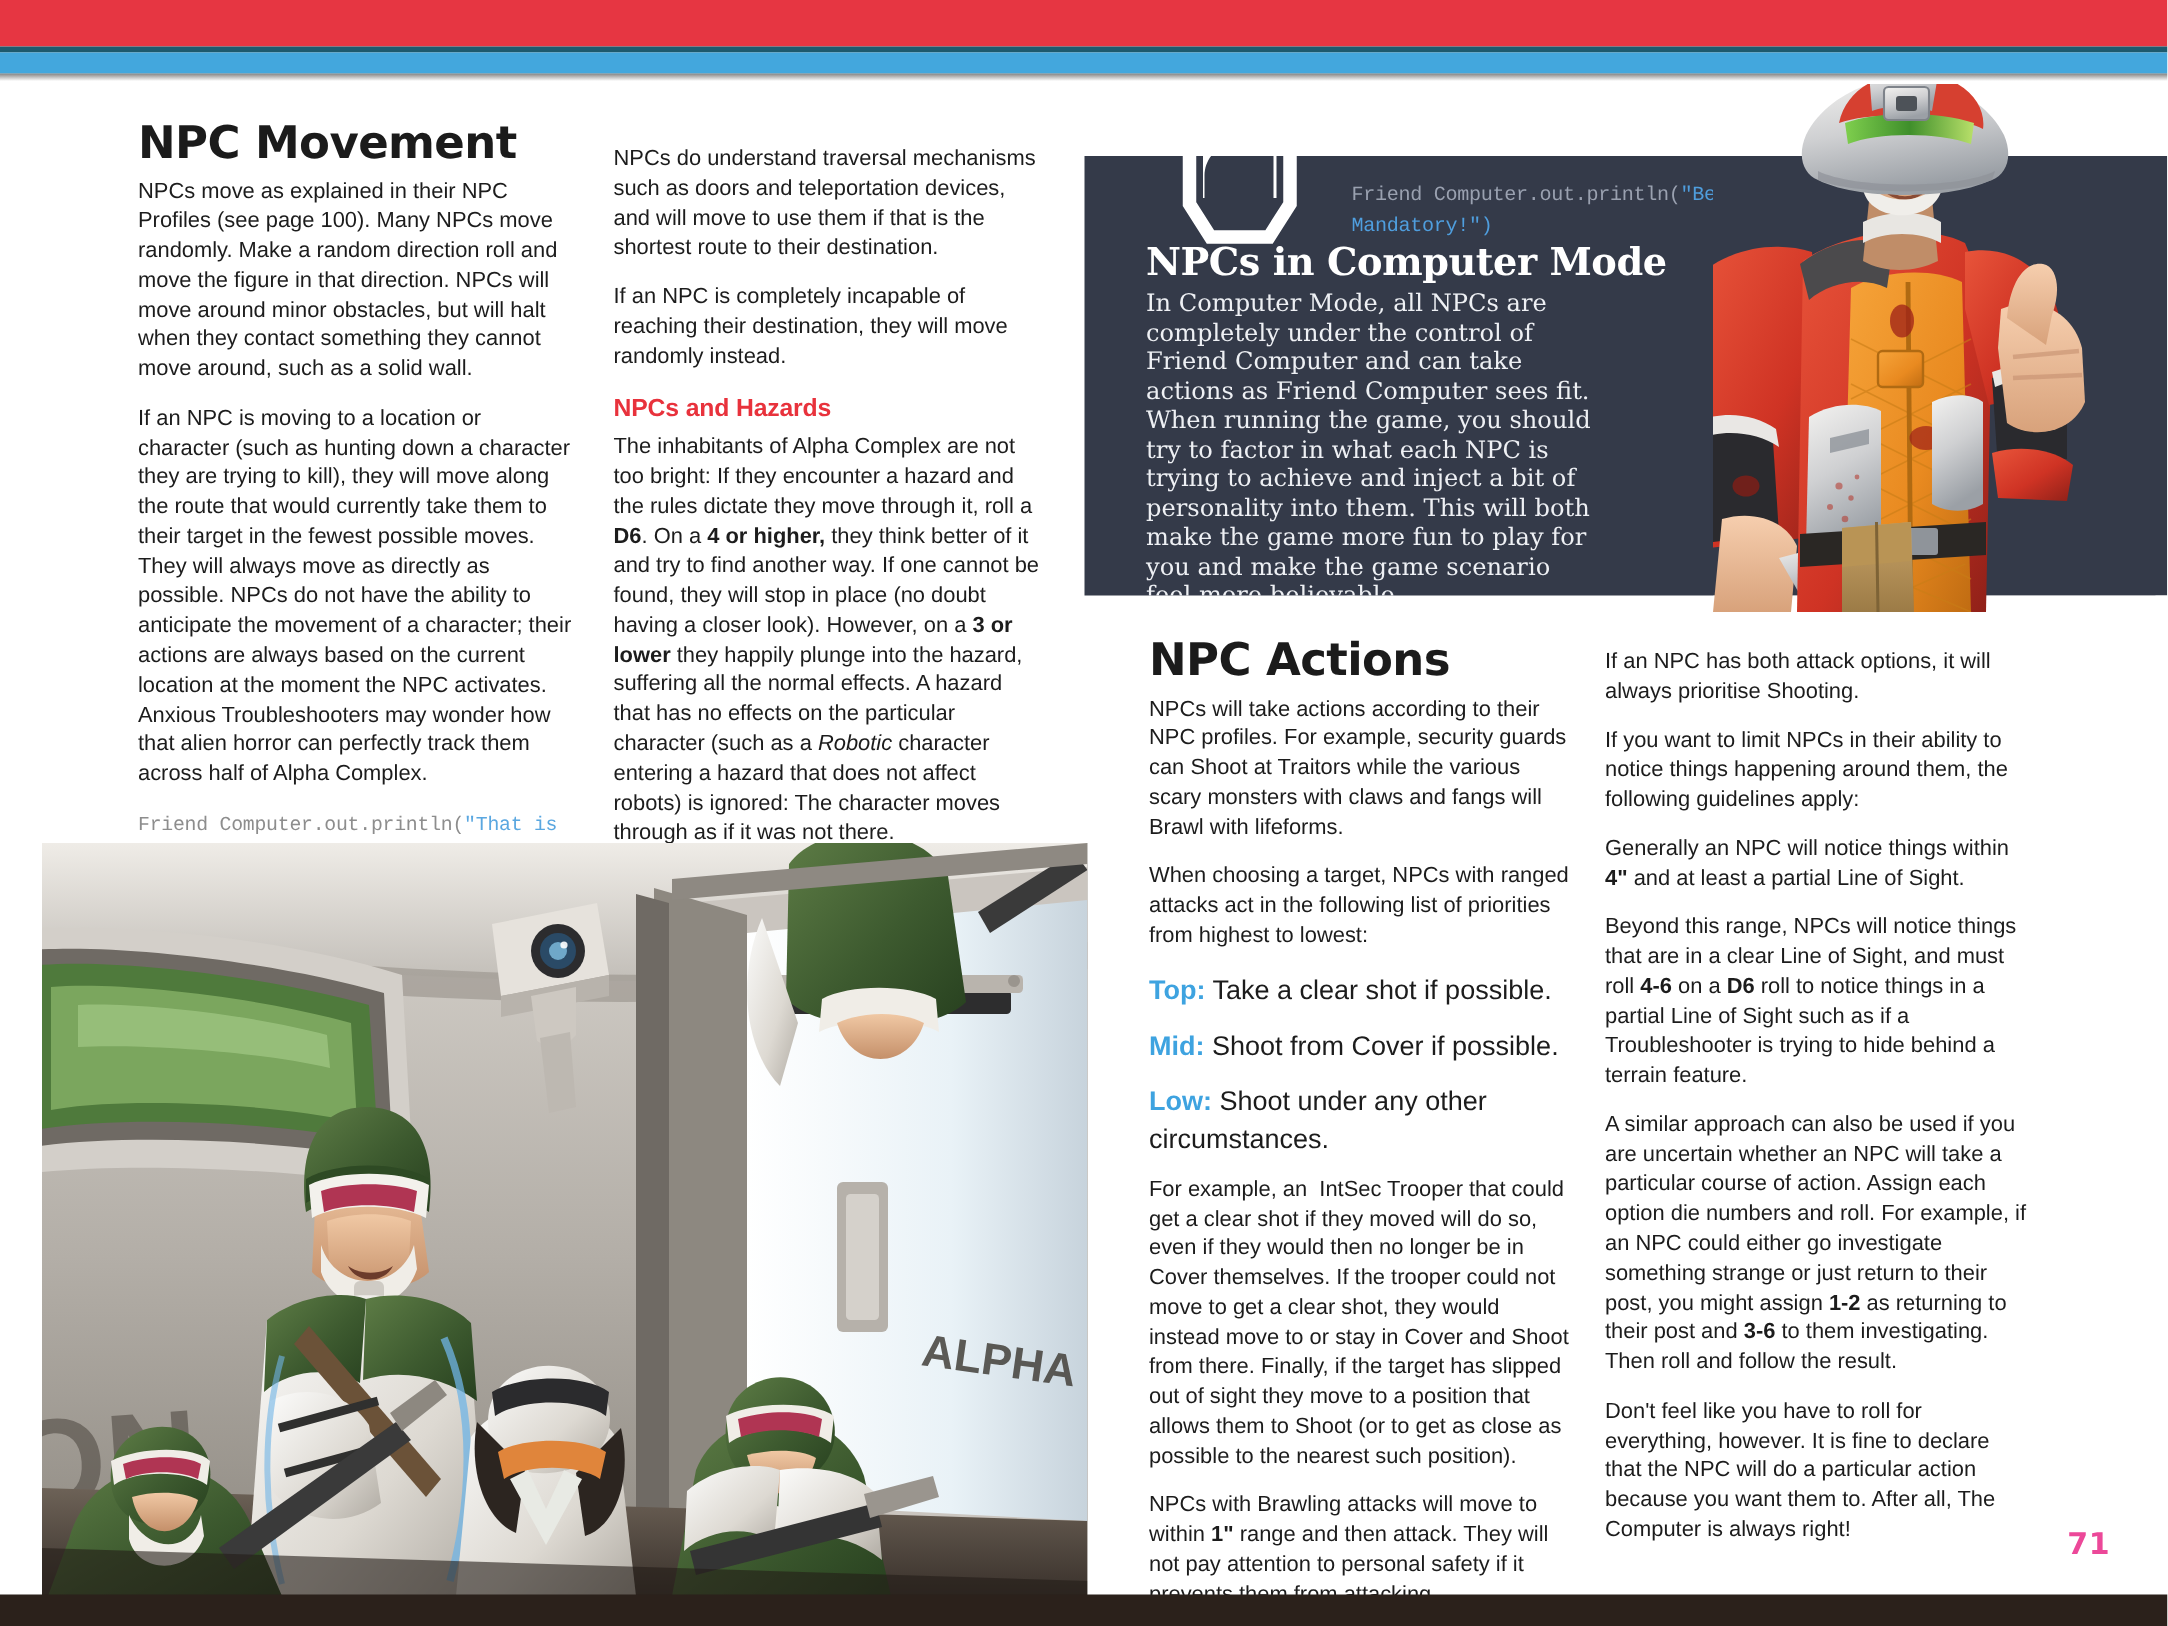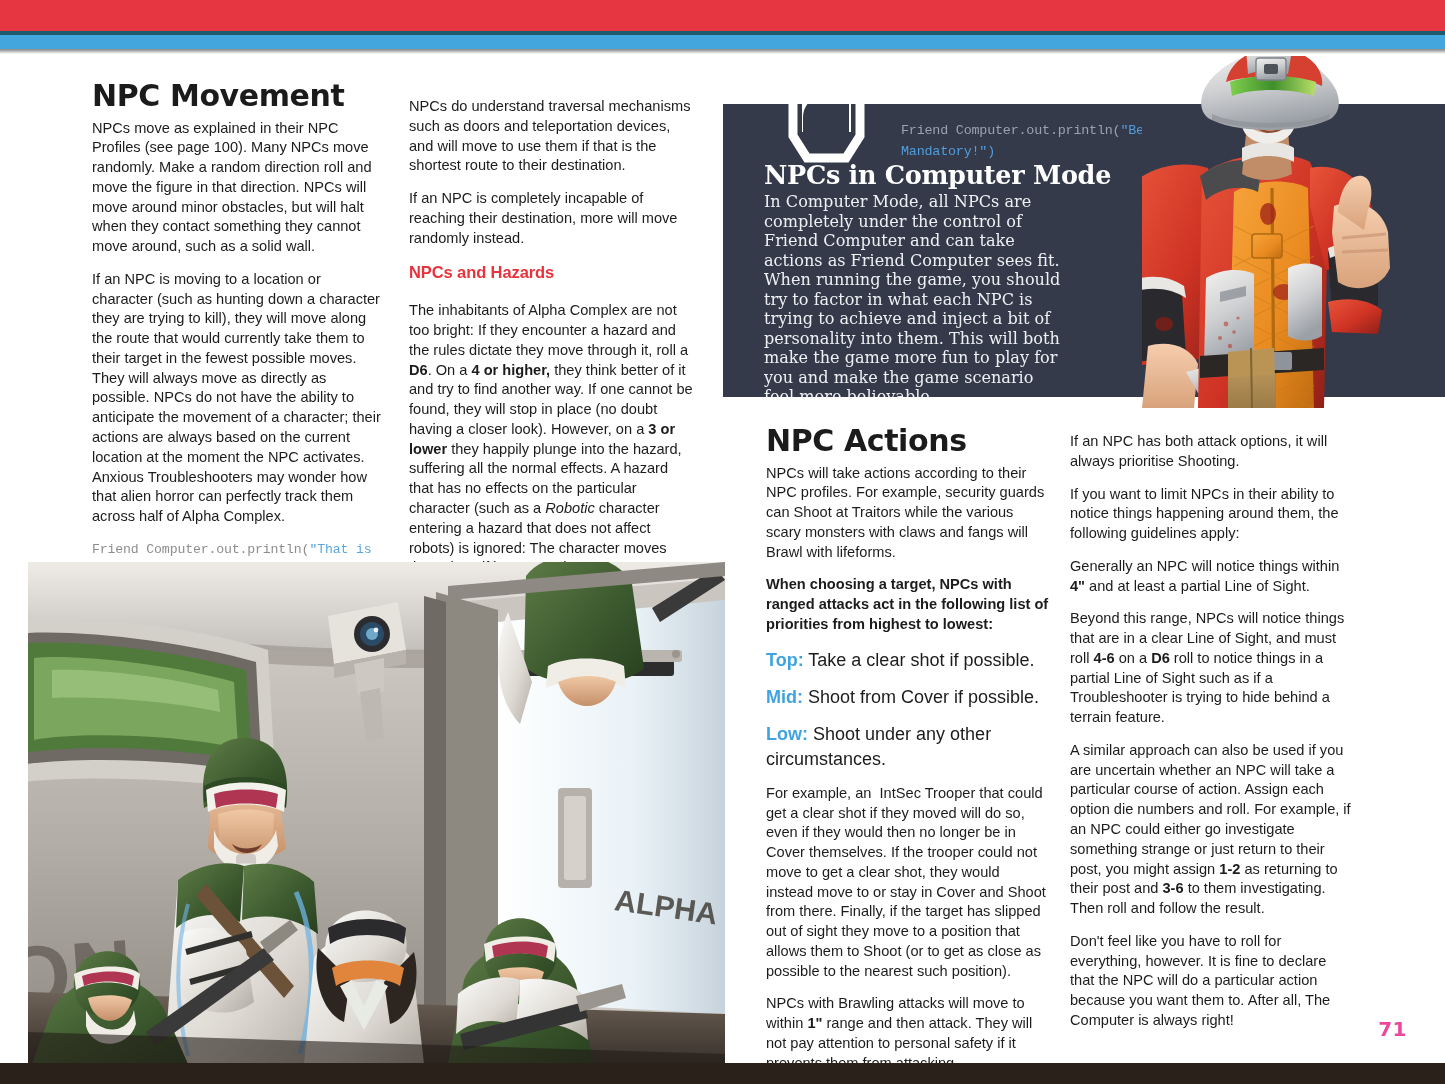--- a/index.html
+++ b/index.html
@@ -30,32 +30,32 @@
     letter-spacing: -0.4px;
     color: #1b1b1b;
     margin-bottom: 7px;
     line-height: 1.05;
   }
   .h3 {
     font-size: 16.5px;
     font-weight: bold;
     color: #e8323c;
     margin-top: 15px;
-    margin-bottom: 19px;
+    margin-bottom: 7px;
     letter-spacing: -0.1px;
   }
   p.body {
     font-size: 14.6px;
     line-height: 1.355;
     color: #1c1c1c;
     margin-bottom: 13px;
     text-align: left;
   }
   p.body:last-child { margin-bottom: 0; }
-  .tight { margin-bottom: 10px; font-weight: bold; }
+  .tight { margin-bottom: 10px; }
   b { font-weight: bold; }
   i { font-style: italic; }
 
   
   .code {
     font-family: "Liberation Mono", "DejaVu Sans Mono", monospace;
     font-size: 13.2px;
     line-height: 1.52;
     color: #8d8d8d;
     margin-top: 4px;
@@ -137,21 +137,21 @@
 
 <div class="col" id="col-1">
   <div class="h1">NPC Movement</div>
   <p class="body">NPCs move as explained in their NPC Profiles (see page 100). Many NPCs move randomly. Make a random direction roll and move the figure in that direction. NPCs will move around minor obstacles, but will halt when they contact something they cannot move around, such as a solid wall.</p>
   <p class="body">If an NPC is moving to a location or character (such as hunting down a character they are trying to kill), they will move along the route that would currently take them to their target in the fewest possible moves. They will always move as directly as possible. NPCs do not have the ability to anticipate the movement of a character; their actions are always based on the current location at the moment the NPC activates. Anxious Troubleshooters may wonder how that alien horror can perfectly track them across half of Alpha Complex.</p>
   <div class="code"><span>Friend Computer.out.println(</span><span class="str">"That is information above your Security Clearance, citizen!")</span></div>
 </div>
 
 <div class="col" id="col-2">
   <p class="body">NPCs do understand traversal mechanisms such as doors and teleportation devices, and will move to use them if that is the shortest route to their destination.</p>
-  <p class="body">If an NPC is completely incapable of reaching their destination, more will move randomly instead.</p>
+  <p class="body">If an NPC is completely incapable of reaching their destination, they will move randomly instead.</p>
   <div class="h3">NPCs and Hazards</div>
   <p class="body"><span>The inhabitants of Alpha Complex are not too bright: If they encounter a hazard and the rules dictate they move through it, roll a </span><b>D6</b><span>. On a </span><b>4 or higher,</b><span> they think better of it and try to find another way. If one cannot be found, they will stop in place (no doubt having a closer look). However, on a </span><b>3 or lower</b><span> they happily plunge into the hazard, suffering all the normal effects. A hazard that has no effects on the particular character (such as a </span><i>Robotic</i><span> character entering a hazard that does not affect robots) is ignored: The character moves through as if it was not there.</span></p>
 </div>
 
 <div id="computer-panel">
   <svg id="badge-hex" viewBox="0 0 127 112">
     <path d="M30 28 L44 4 L83 4 L97 28 L97 74 L83 96 L44 96 L30 74 Z" fill="none" stroke="#ffffff" stroke-width="9"></path>
     <path d="M39 30 L49 13 L78 13 L88 30 L88 70 L39 70 Z" fill="#ffffff"></path>
     <path d="M63 33 c11 0 13 8 17 8 c4 0 6 -3 6 -3 L86 70 L40 70 L40 55 c0 -12 10 -22 23 -22 Z" fill="#343a49"></path>
   </svg>

